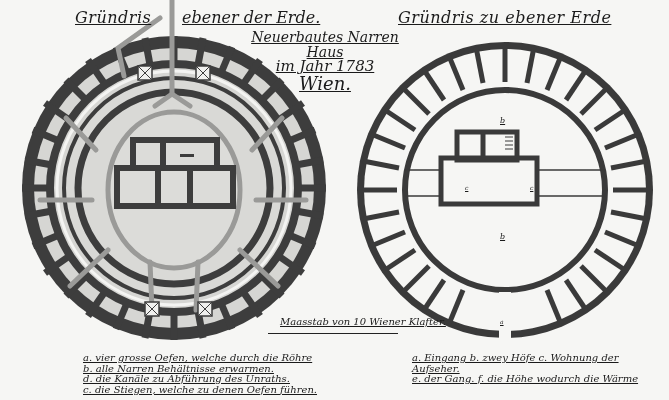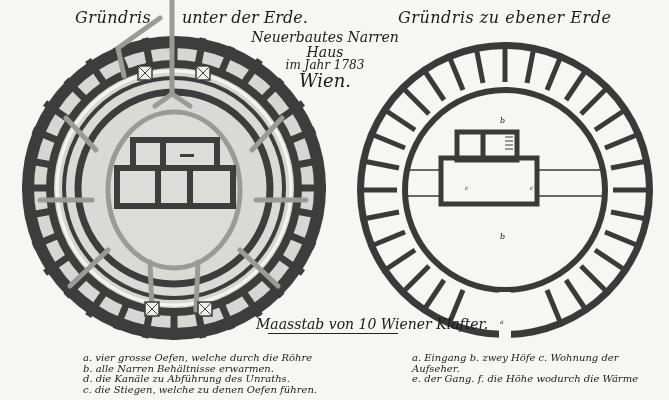--- a/index.html
+++ b/index.html
@@ -3,30 +3,30 @@
 <meta charset="utf-8">
 <style>
   html, body { margin: 0; padding: 0; }
   body {
     width: 669px; height: 400px; overflow: hidden;
     background: #f6f6f4;
     font-family: "DejaVu Serif", serif;
     color: #1a1a1a;
     position: relative;
   }
-  .abs { position: absolute; }
+  .abs { position: absolute; text-decoration: underline; }
   .title-l { left: 75px; top: 8px; font-size: 16px; font-style: italic; letter-spacing: 0.5px; }
   .title-l2 { left: 182px; top: 8px; font-size: 16px; font-style: italic; }
   .title-r { left: 398px; top: 8px; font-size: 16px; font-style: italic; letter-spacing: 0.5px; }
   .main-title { left: 240px; top: 30px; width: 170px; text-align: center; font-style: italic; line-height: 1.05; }
   .main-title .t1 { font-size: 14px; display:block; }
-  .main-title .t2 { font-size: 12px; display:block; }
+  .main-title .t2 { font-size: 15px; display:block; }
   .main-title .t3 { font-size: 8px; display:block; }
   .main-title .t4 { font-size: 18px; display:block; }
-  .scale { left: 256px; top: 316px; font-size: 14px; font-style: italic; text-align: right; }
+  .scale { left: 280px; top: 316px; font-size: 10px; font-style: italic; text-align: right; }
   .scale-bar { left: 268px; top: 329px; width: 130px; height: 4px; border-bottom: 1px solid #222; }
   .legend { font-size: 10px; line-height: 10.5px; font-style: italic; }
   .legend-l { left: 83px; top: 353px; }
   .legend-r { left: 412px; top: 353px; }
   svg { position: absolute; left: 0; top: 0; }
 </style>
 </head>
 <body>
 
 <svg width="669" height="400" viewBox="0 0 669 400">
@@ -166,21 +166,21 @@
         <line x1="505" y1="149" x2="513" y2="149"></line>
     </g>
     <line x1="405" y1="170" x2="441" y2="170" stroke="#3a3a3a" stroke-width="1.5"></line>
     <line x1="537" y1="170" x2="605" y2="170" stroke="#3a3a3a" stroke-width="1.5"></line>
     <line x1="405" y1="196" x2="441" y2="196" stroke="#3a3a3a" stroke-width="1.5"></line>
     <line x1="537" y1="196" x2="605" y2="196" stroke="#3a3a3a" stroke-width="1.5"></line>
   </g>
 </svg>
 
 <div class="abs title-l">Gründris</div>
-<div class="abs title-l2">unter der Erde.</div>
+<div class="abs title-l2">ebener der Erde.</div>
 <div class="abs title-r">Gründris zu ebener Erde</div>
 
 <div class="abs main-title">
   <span class="t1">Neuerbautes Narren Haus</span>
   <span class="t2">im Jahr 1783</span>
   <span class="t4">Wien.</span>
 </div>
 
 <div class="abs" style="left:500px;top:116px;font-size:8px;font-style:italic;">b</div>
 <div class="abs" style="left:500px;top:232px;font-size:8px;font-style:italic;">b</div>

